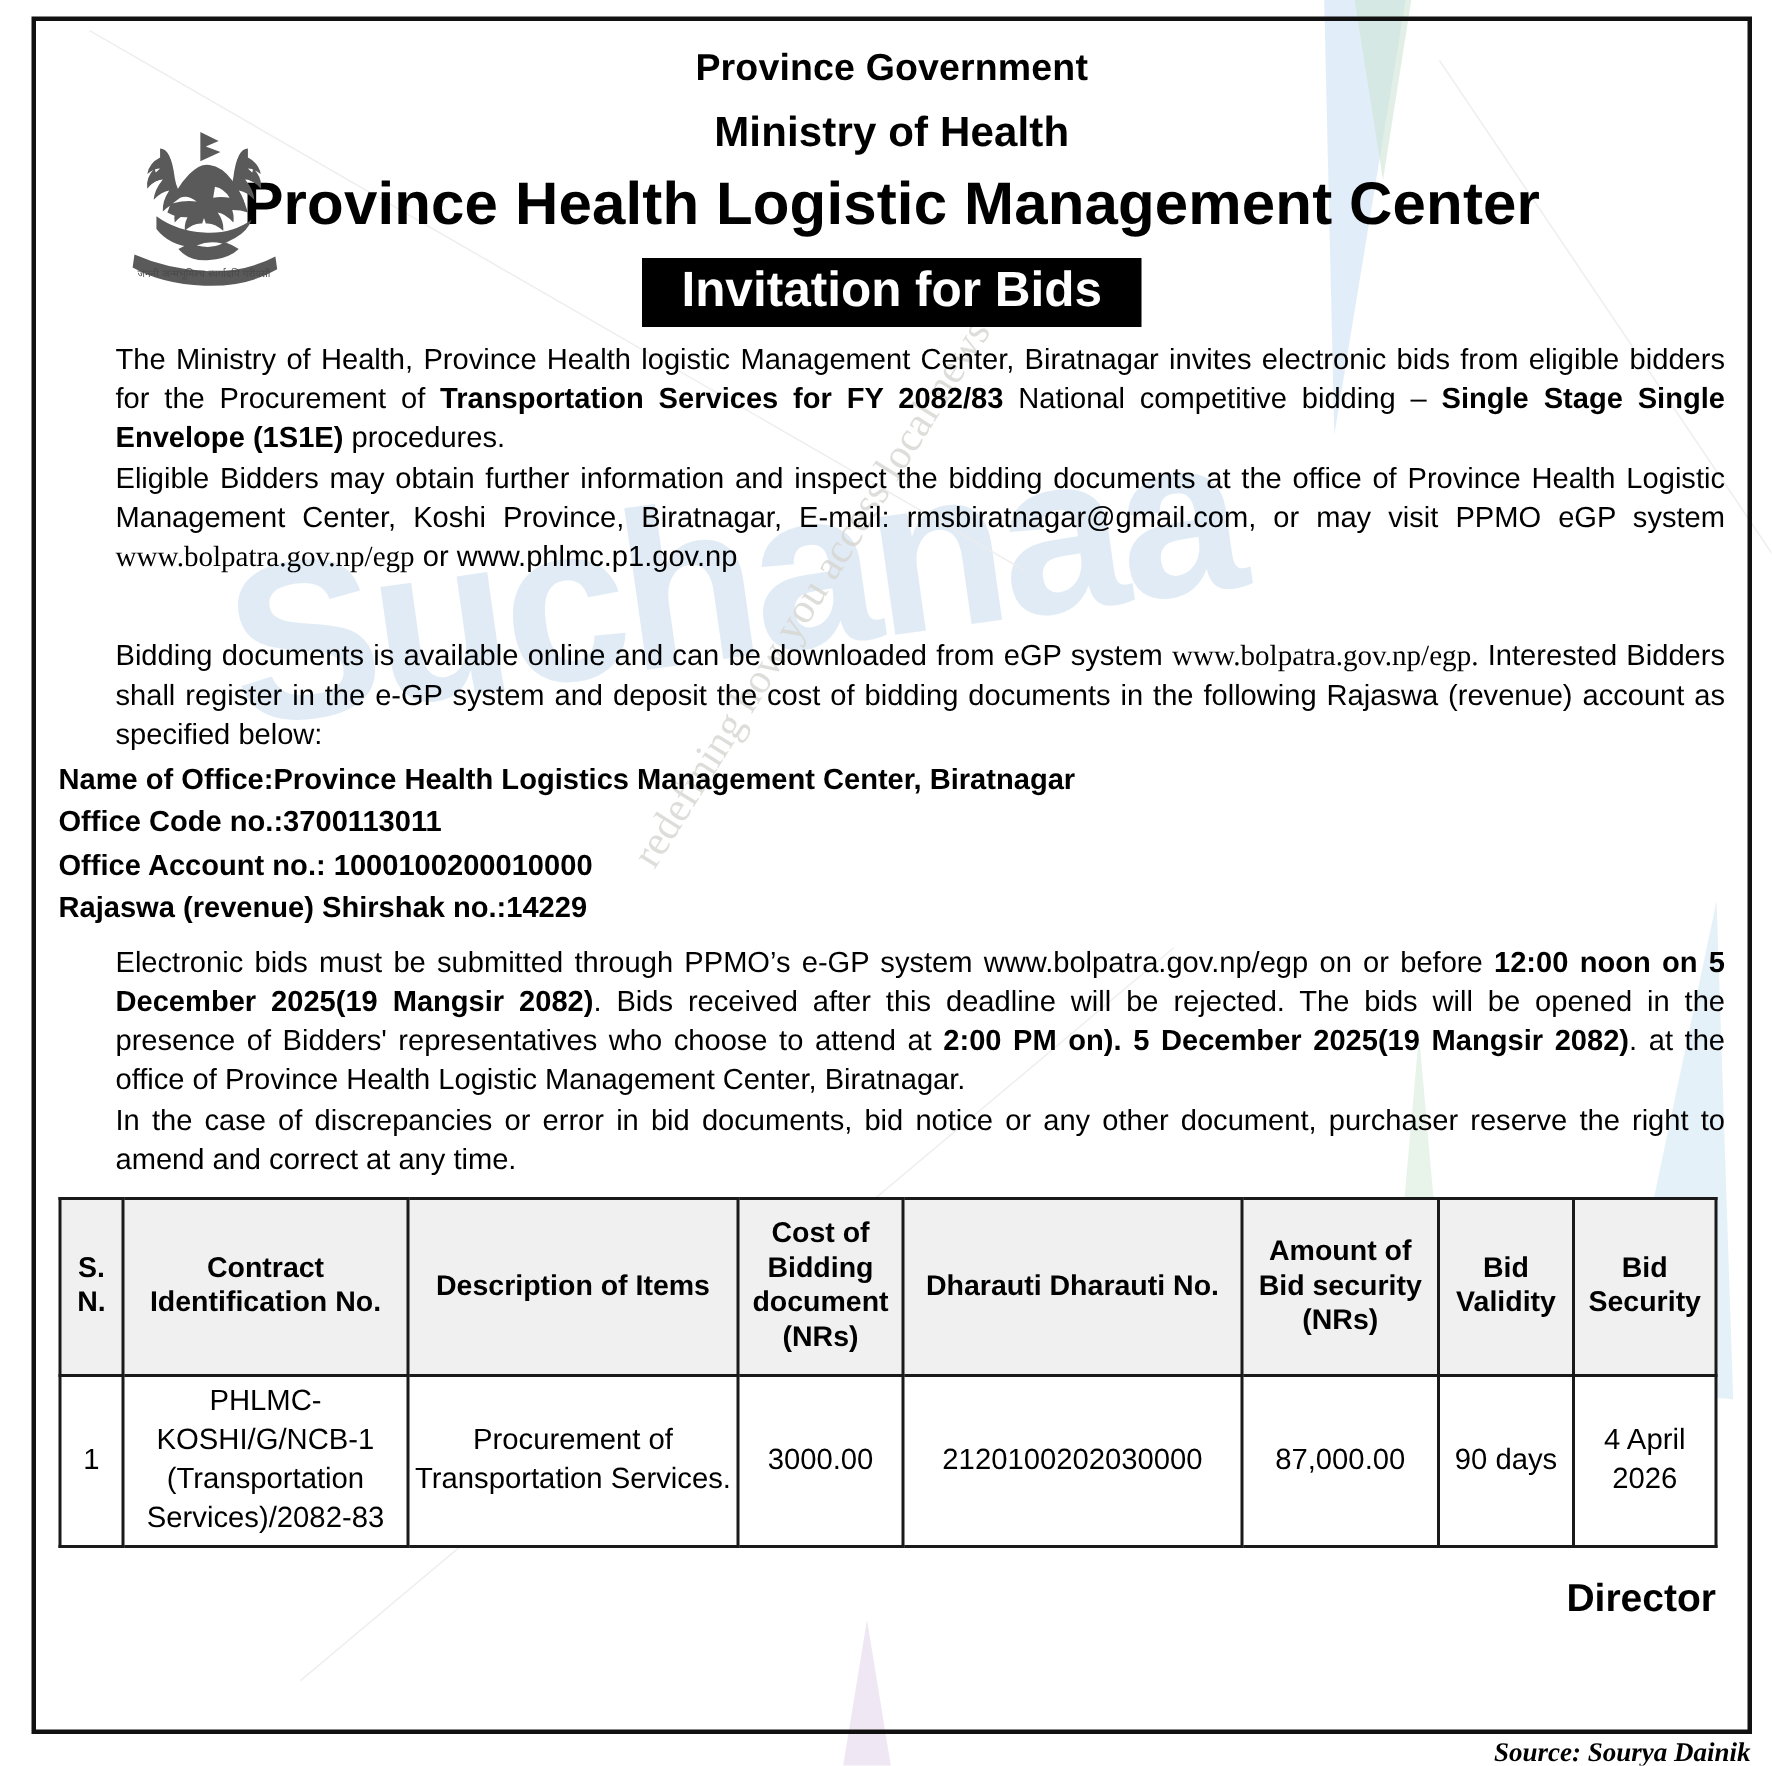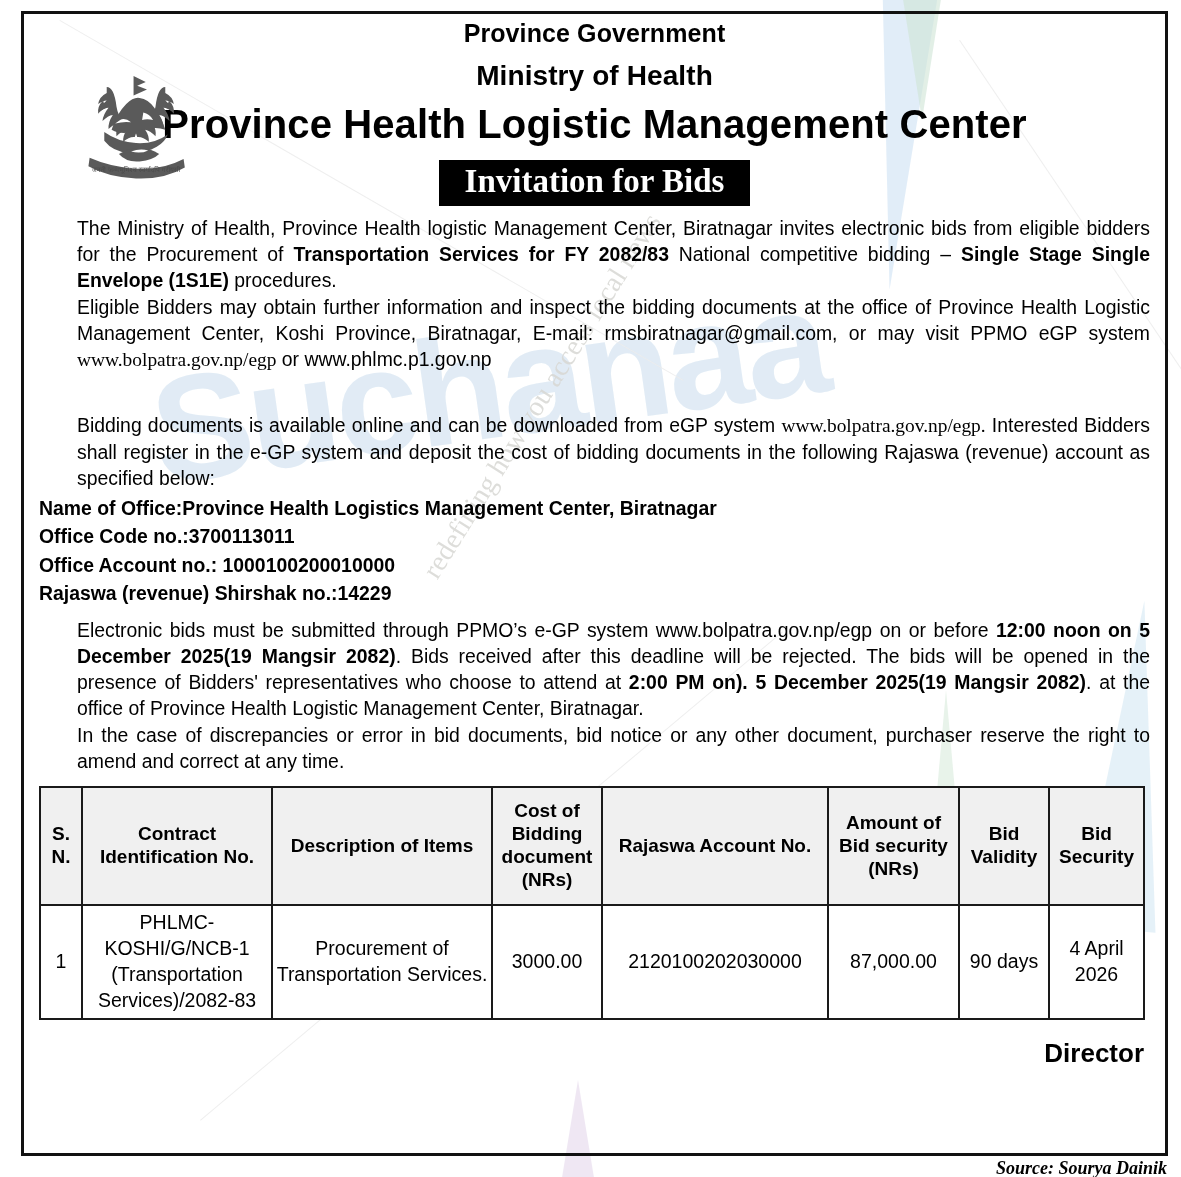--- a/index.html
+++ b/index.html
@@ -142,29 +142,28 @@
     left: 36px;
     top: 52px;
     width: 122px;
     height: 110px;
   }
   .hdr-line {
     font-weight: bold;
     letter-spacing: .1px;
     line-height: 1.18;
   }
-  .hdr-1 { font-size: 25px; }
+  .hdr-1 { font-size: 25px; margin-top: 12px; }
   .hdr-2 { font-size: 25px; margin-top: 8px; }
   .hdr-3 { font-size: 28px; margin-top: 10px; }
   .hdr-4 { font-size: 40px; margin-top: 9px; }
 
   .banner-wrap {
     margin-top: 12px;
     text-align: center;
-    font-family: Liberation Serif, serif;
   }
   .banner {
     display: inline-block;
     background: #000000;
     color: #ffffff;
     font-size: 33px;
     font-weight: bold;
     padding: 3px 26px 7px 26px;
     line-height: 1.1;
   }
@@ -358,21 +357,21 @@
         <col class="col-amount">
         <col class="col-validity">
         <col class="col-security">
     </colgroup>
     <thead>
       <tr>
         <th>S. N.</th>
         <th>Contract Identification No.</th>
         <th>Description of Items</th>
         <th>Cost of Bidding document (NRs)</th>
-        <th>Rajaswa Account No.</th>
+        <th>Dharauti Dharauti No.</th>
         <th>Amount of Bid security (NRs)</th>
         <th>Bid Validity</th>
         <th>Bid Security</th>
       </tr>
     </thead>
     <tbody id="table-body">
         <tr>
           <td>1</td>
           <td>PHLMC-KOSHI/G/NCB-1 (Transportation Services)/2082-83</td>
           <td>Procurement of Transportation Services.</td>

